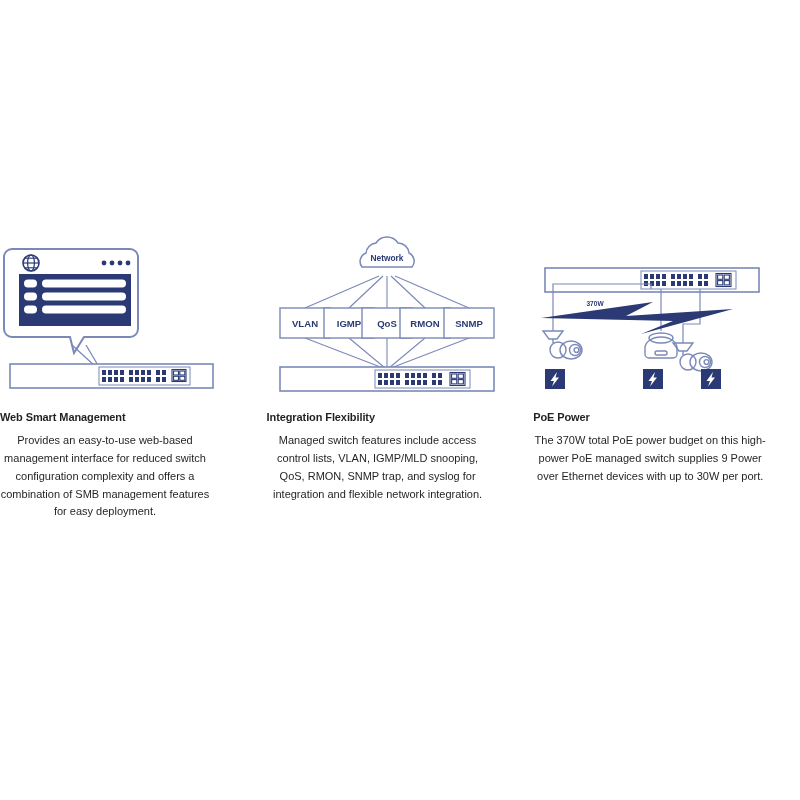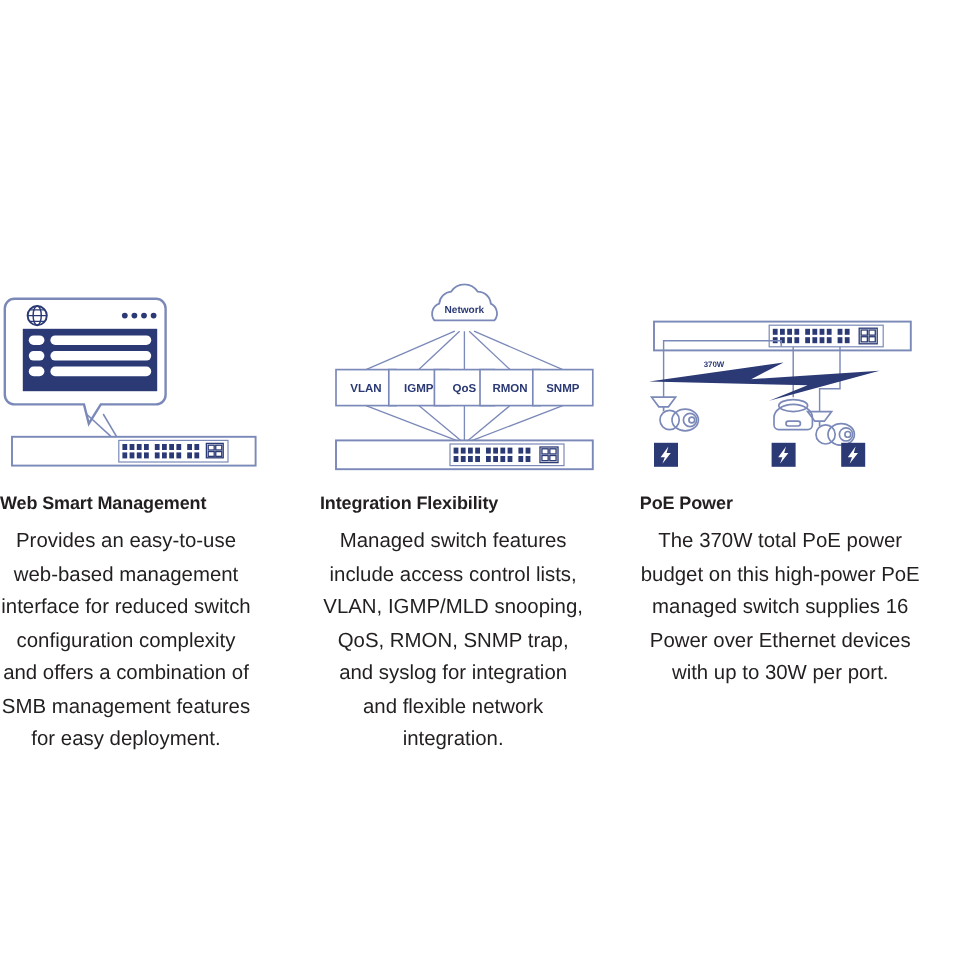--- a/index.html
+++ b/index.html
@@ -28,30 +28,30 @@
     flex-direction:column;
     align-items:flex-start;
   }
   .art{
     width:240px;height:175px;
     position:relative;
     display:block;
   }
   .art svg{display:block;width:240px;height:175px;}
   .f-title{
-    font-size:15px;
+    font-size:11px;
     font-weight:bold;
     letter-spacing:-0.1px;
     color:#231f20;
     text-align:center;
     margin:0 0 8px 0;
     line-height:1.2;
   }
   .f-body{
-    font-size:17px;
+    font-size:11px;
     line-height:1.62;
     color:#231f20;
     text-align:center;
     margin:0;
     width:222px;
   }
   .feature.col1 .f-body{width:210px;}
   .feature.col2 .f-body{width:222px;}
   .feature.col3 .f-body{width:234px;}
 </style>
@@ -324,17 +324,17 @@
             <rect x="110" y="133" width="20" height="20" fill="#2b3a75"></rect>
             <path d="M122 136 L115.5 145 L119 145 L117 150.5 L124 141.5 L120.5 141.5 Z" fill="#ffffff"></path>
           </g>
           <g>
             <rect x="168" y="133" width="20" height="20" fill="#2b3a75"></rect>
             <path d="M180 136 L173.5 145 L177 145 L175 150.5 L182 141.5 L178.5 141.5 Z" fill="#ffffff"></path>
           </g>
         </svg>
       </div>
       <h3 class="f-title">PoE Power</h3>
-      <p class="f-body">The 370W total PoE power budget on this high-power PoE managed switch supplies 16 Power over Ethernet devices with up to 30W per port.</p>
+      <p class="f-body">The 370W total PoE power budget on this high-power PoE managed switch supplies 9 Power over Ethernet devices with up to 30W per port.</p>
     </div>
 
   </div>
 </div>
 
 </body></html>

